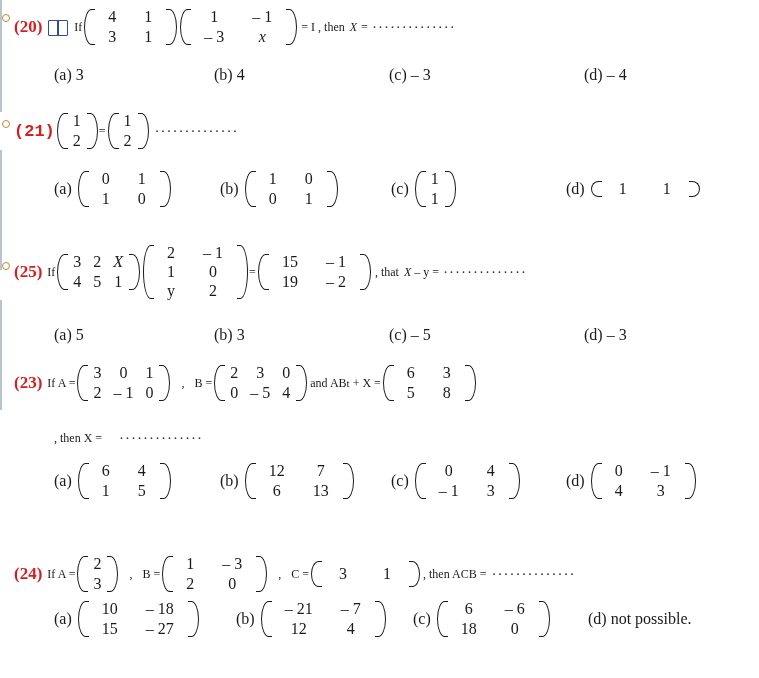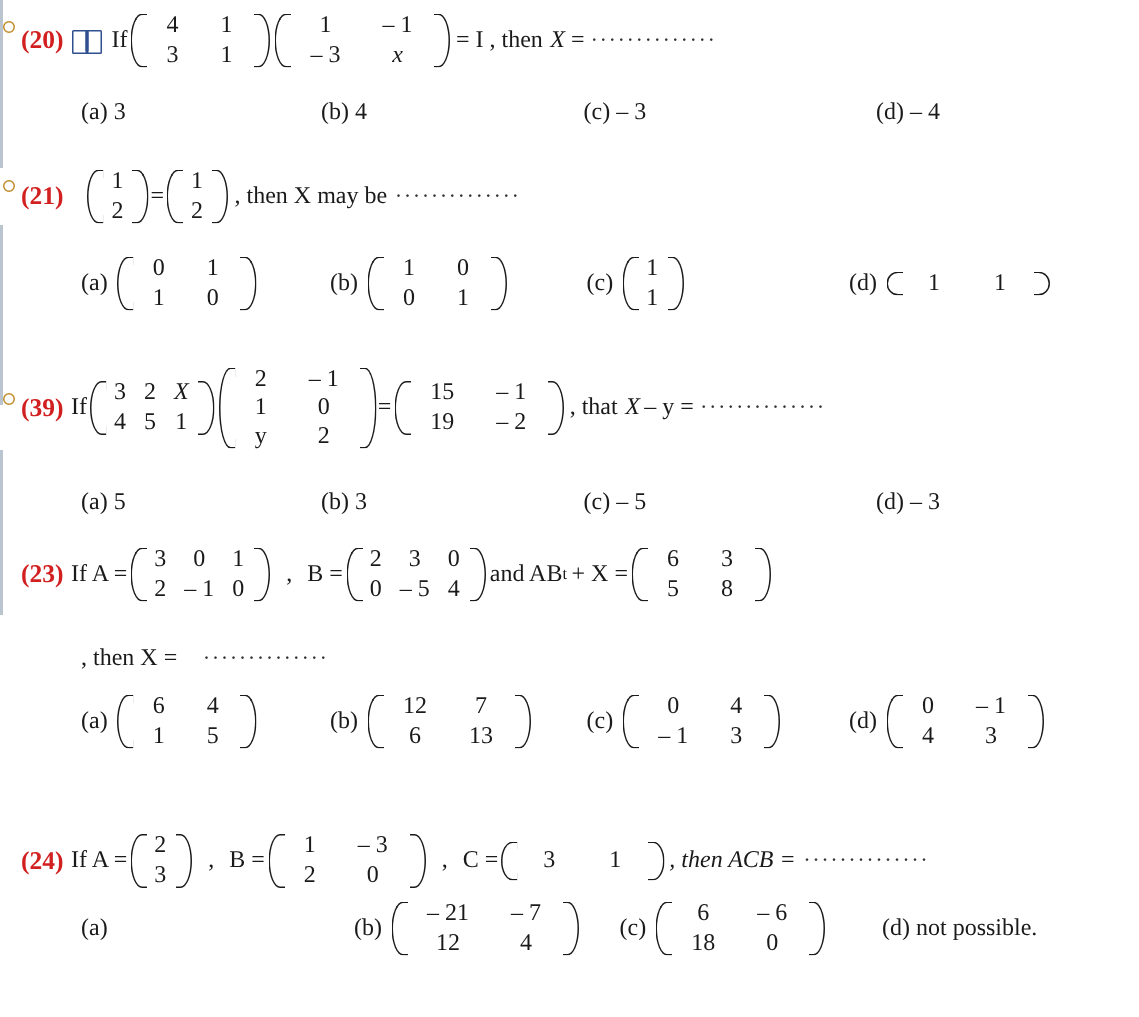--- a/index.html
+++ b/index.html
@@ -13,21 +13,21 @@
   }
   .page{position:relative;width:759px;height:678px;}
 
   
   .edge-line{position:absolute;left:0;width:2px;background:#b9c4cf;}
   .edge-dot{position:absolute;left:2px;width:6px;height:6px;border-radius:50%;
     border:1px solid #c08b2a;background:#fff;}
 
   .qrow{position:absolute;left:0;right:0;display:flex;align-items:center;}
   .qnum{color:#d21f1f;font-weight:bold;font-size:17px;}
-  .txt{font-size:16px;}
+  .txt{font-size:12px;}
   .ital{font-style:italic;}
   .dots{letter-spacing:1px;font-size:15px;color:#333;}
 
   
   .mat{display:inline-flex;align-items:center;vertical-align:middle;position:relative;
        margin:0 2px;}
   .par{display:inline-block;width:10px;align-self:stretch;position:relative;}
   .par::before{
     content:"";position:absolute;top:1px;bottom:1px;width:10px;
     border:1.6px solid #1a1a1a;
@@ -112,39 +112,38 @@
       <span class="optlab">(c)</span>
       <span>– 3</span>
     </div>
     <div class="opt">
       <span class="optlab">(d)</span>
       <span>– 4</span>
     </div>
   </div>
 
   <div class="qrow" style="top:112px;left:14px;">
-    <span class="qnum" style="margin-right:14px;">(21)</span>
+    <span class="qnum" style="margin-right:0;font-family:Liberation Mono, monospace;">(21)</span>
     <span class="mat">
       <span class="par l"></span>
       <span class="cells c1">
         <span>1</span>
         <span>2</span>
       </span>
       <span class="par r"></span>
     </span>
     <span class="txt">=</span>
     <span class="mat">
       <span class="par l"></span>
       <span class="cells c1">
         <span>1</span>
         <span>2</span>
       </span>
       <span class="par r"></span>
     </span>
-    <span class="txt" style="margin-left:3px;">, then X may be</span>
     <span class="dots" style="margin-left:5px;">··············</span>
   </div>
 
   <div class="opts" style="top:170px;left:54px;align-items:center;">
     <div class="opt" style="width:166px;">
       <span class="optlab">(a)</span>
       <span class="mat">
         <span class="par l"></span>
         <span class="cells c2 wide">
           <span>0</span>
@@ -186,21 +185,21 @@
         <span class="cells c2" style="grid-template-columns:auto auto;">
           <span style="padding:0 18px;">1</span>
           <span style="padding:0 18px;">1</span>
         </span>
         <span class="par r"></span>
       </span>
     </div>
   </div>
 
   <div class="qrow" style="top:244px;left:14px;">
-    <span class="qnum" style="margin-right:5px;">(39)</span>
+    <span class="qnum" style="margin-right:5px;">(25)</span>
     <span class="txt">If</span>
     <span class="mat">
       <span class="par l"></span>
       <span class="cells c3">
         <span>3</span>
         <span>2</span>
         <span class="ital">X</span>
         <span>4</span>
         <span>5</span>
         <span>1</span>
@@ -385,27 +384,37 @@
     <span class="txt" style="margin:0 10px;">,</span>
     <span class="txt">C =</span>
     <span class="mat">
       <span class="par l" style="height:28px;"></span>
       <span class="cells" style="grid-template-columns:auto auto;">
         <span style="padding:0 18px;">3</span>
         <span style="padding:0 18px;">1</span>
       </span>
       <span class="par r" style="height:28px;"></span>
     </span>
-    <span class="txt" style="margin-left:2px;font-style:italic;">, then ACB =</span>
+    <span class="txt" style="margin-left:2px;">, then ACB =</span>
     <span class="dots" style="margin-left:5px;">··············</span>
   </div>
 
   <div class="opts" style="top:600px;left:54px;align-items:center;">
     <div class="opt" style="width:182px;">
       <span class="optlab">(a)</span>
+      <span class="mat">
+        <span class="par l"></span>
+        <span class="cells c2 wide">
+          <span>10</span>
+          <span>– 18</span>
+          <span>15</span>
+          <span>– 27</span>
+        </span>
+        <span class="par r"></span>
+      </span>
     </div>
     <div class="opt" style="width:177px;">
       <span class="optlab">(b)</span>
       <span class="mat">
         <span class="par l"></span>
         <span class="cells c2 wide">
           <span>– 21</span>
           <span>– 7</span>
           <span>12</span>
           <span>4</span>

